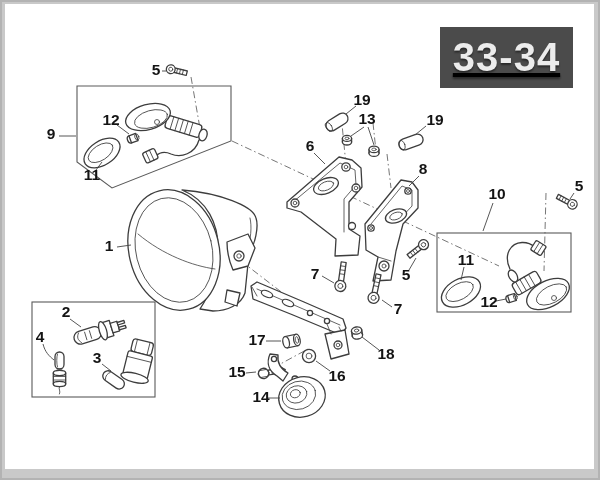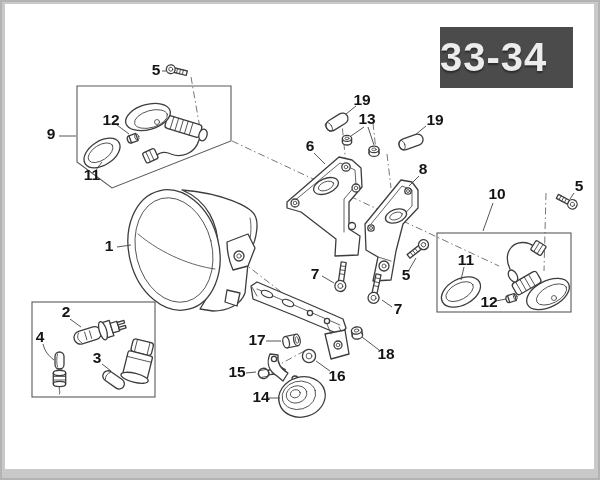--- a/index.html
+++ b/index.html
@@ -10,21 +10,21 @@
   }
   .screen{position:relative;width:600px;height:480px;box-shadow:inset 0 0 0 2px #b3b3b3;}
   .page{
     position:absolute;left:5px;top:4px;width:589px;height:465px;
     background:var(--page,#ffffff);
   }
   svg{position:absolute;left:0;top:0;}
   .badge{
     position:absolute;left:435px;top:23px;width:133px;height:61px;
     background:var(--badge-bg,#4b4b4b);
-    display:flex;align-items:center;justify-content:flex-start;
+    display:flex;align-items:center;justify-content:center;text-decoration:underline;
   }
   .badge span{
     color:var(--badge-fg,#ececec);
     font-size:40px;font-weight:700;letter-spacing:1px;
     text-shadow:0 2px 2px rgba(0,0,0,.45);
   }
   
   .ln{fill:none;stroke:var(--line,#3d3d3d);stroke-width:1.3;stroke-linejoin:round;stroke-linecap:round;}
   .fw{fill:#ffffff;stroke:var(--line,#3d3d3d);stroke-width:1.3;stroke-linejoin:round;stroke-linecap:round;}
   .thin{fill:none;stroke:var(--line,#3d3d3d);stroke-width:.8;stroke-linejoin:round;stroke-linecap:round;}

